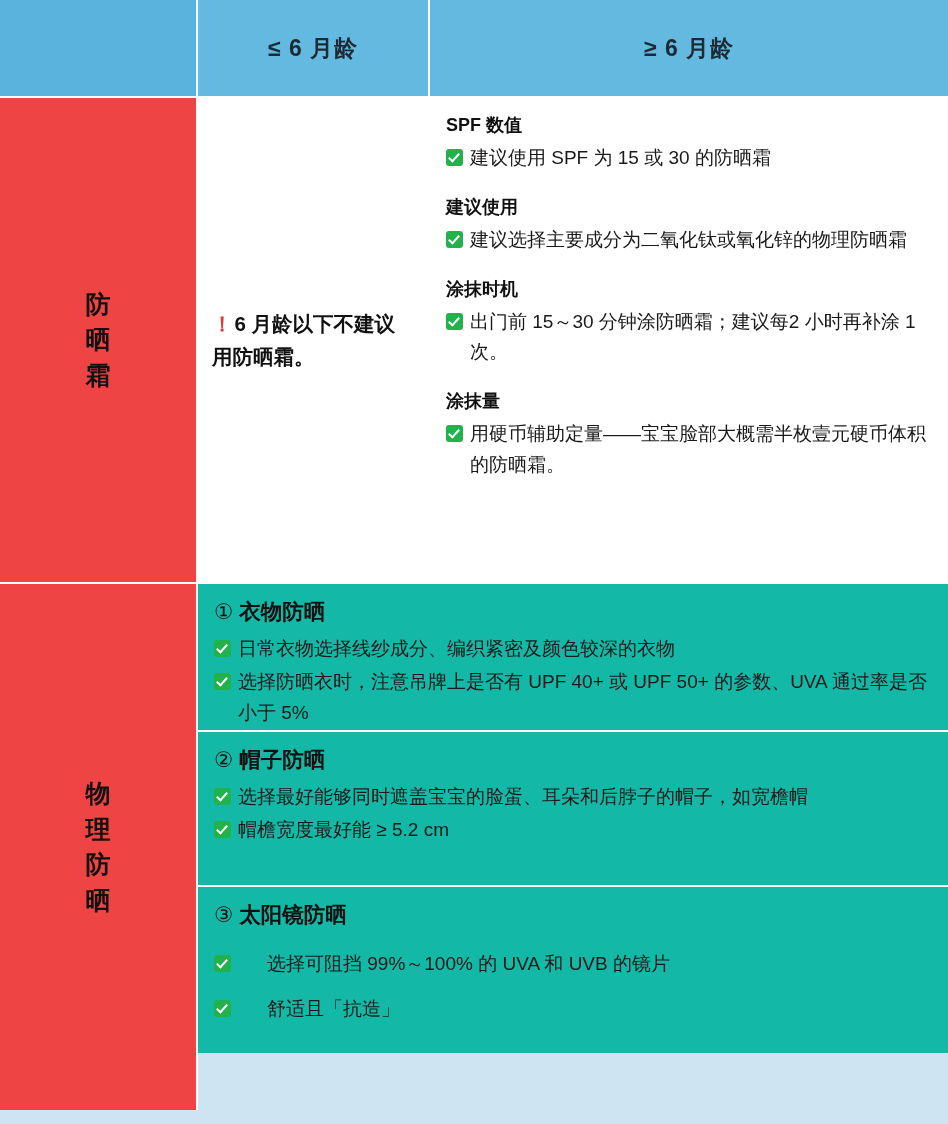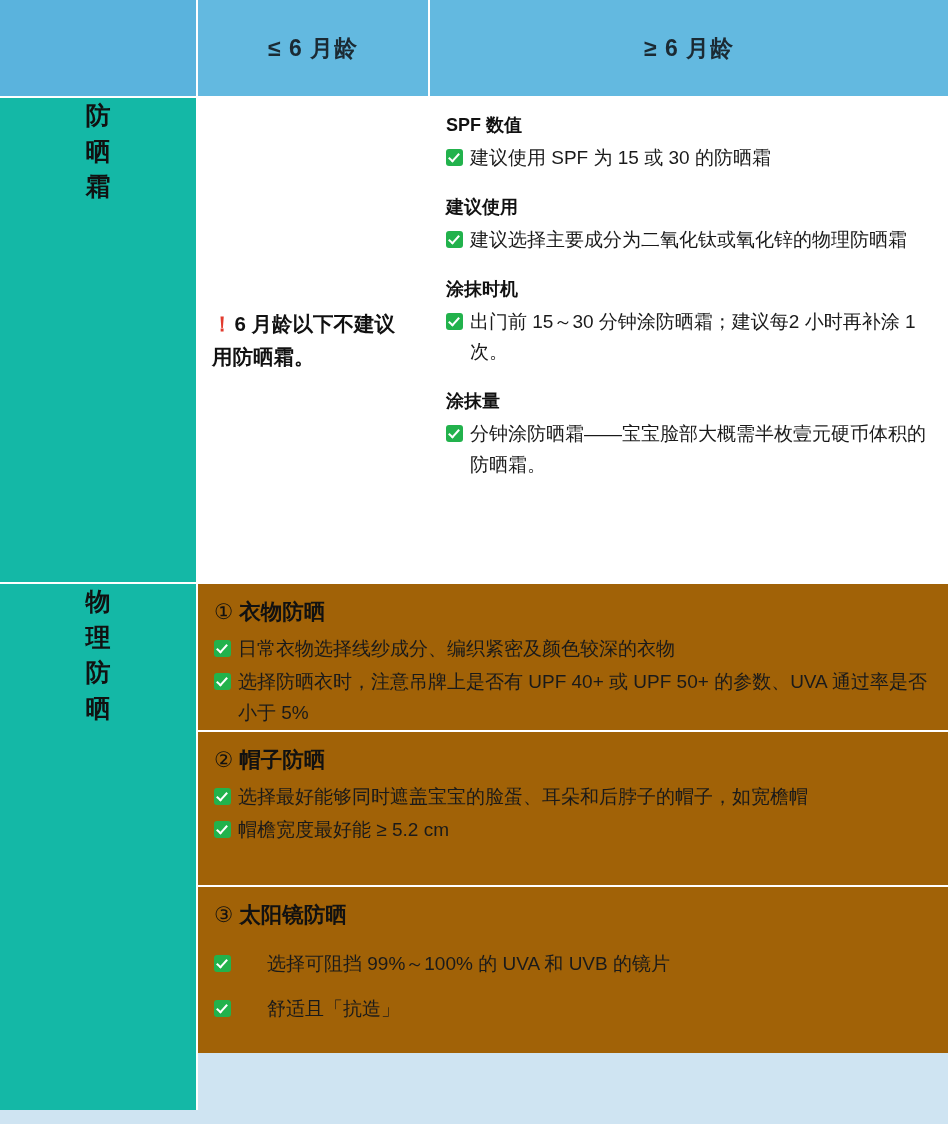--- a/index.html
+++ b/index.html
@@ -43,26 +43,26 @@
     font-size: 23px;
     font-weight: bold;
     color: #1b2a33;
     letter-spacing: 1px;
     border-right: 2px solid #ffffff;
   }
   .hdr-cell:last-child { border-right: none; }
 
   
   .rowlabel {
-    background: #14b8a6;
+    background: #ef4444;
     box-sizing: border-box;
     border-right: 2px solid #ffffff;
     border-top: 2px solid #ffffff;
     display: flex;
-    align-items: flex-start;
+    align-items: center;
     justify-content: center;
     text-align: center;
   }
   .rowlabel .vtext {
     font-size: 25px;
     font-weight: bold;
     line-height: 1.42;
     color: #111111;
     width: 1.3em;
     word-break: break-all;
@@ -142,21 +142,21 @@
     margin-bottom: 6px;
     line-height: 1.45;
   }
   .num-title .circ { margin-right: 6px; font-weight: normal; }
 
   .spaced .line { margin-bottom: 14px; gap: 29px; }
   .spaced .line:last-child { margin-bottom: 0; justify-content: center; }
 
   .physical-stack { display: flex; flex-direction: column; }
   .pcell {
-    background: #a16207;
+    background: #14b8a6;
     box-sizing: border-box;
     border-top: 2px solid #ffffff;
     padding: 13px 16px 15px 16px;
   }
   .bottom-pad { height: 14px; background: #cfe4f2; }
 </style>
 </head>
 <body>
 
 <div class="sheet">
@@ -200,21 +200,21 @@
         <div class="line">
           <span class="chk"></span>
           <span class="txt">出门前 15～30 分钟涂防晒霜；建议每2 小时再补涂 1次。</span>
         </div>
       </div>
 
       <div class="blk">
         <div class="sub-title">涂抹量</div>
         <div class="line">
           <span class="chk"></span>
-          <span class="txt">分钟涂防晒霜——宝宝脸部大概需半枚壹元硬币体积的防晒霜。</span>
+          <span class="txt">用硬币辅助定量——宝宝脸部大概需半枚壹元硬币体积的防晒霜。</span>
         </div>
       </div>
     </div>
   </div>
 
   <div class="table">
     <div class="rowlabel" style="height:528px;">
       <div class="vtext">物理防晒</div>
     </div>
 

